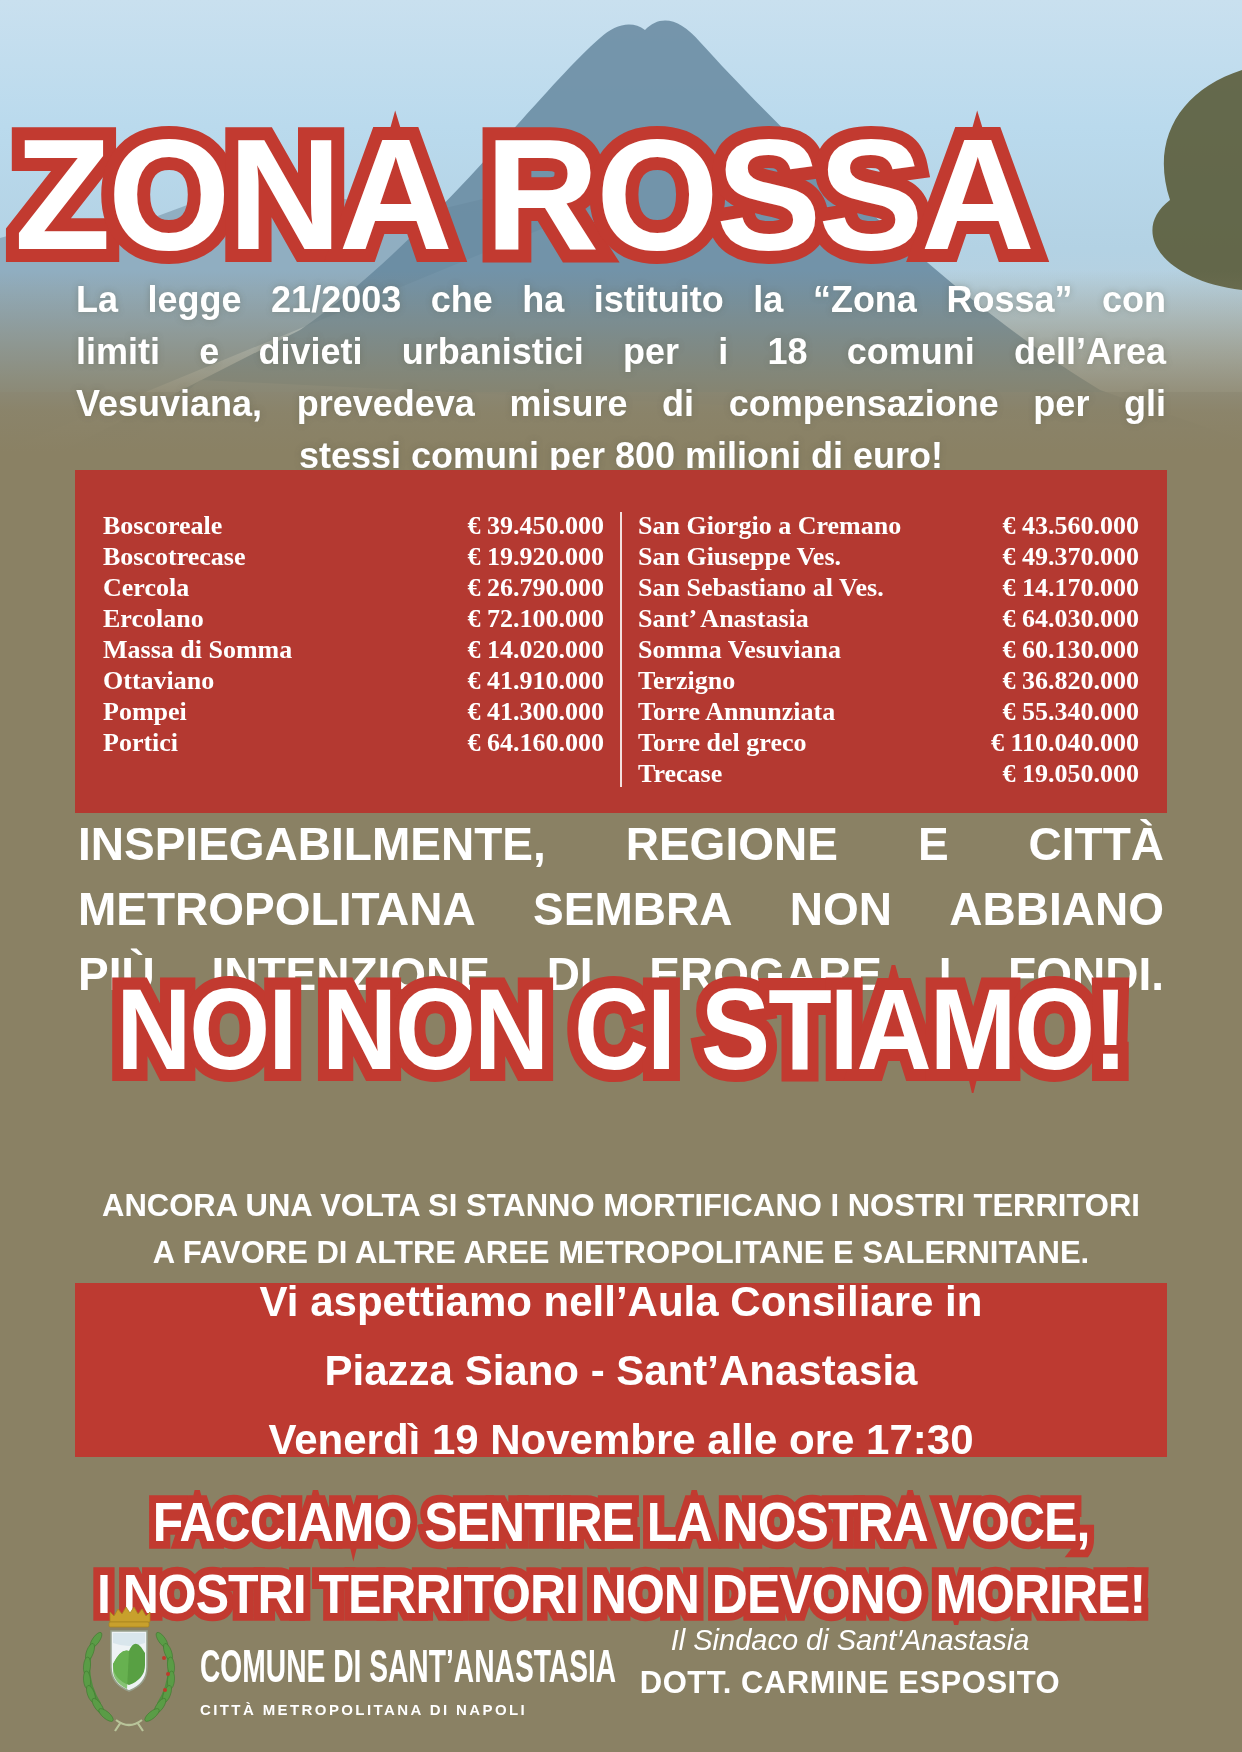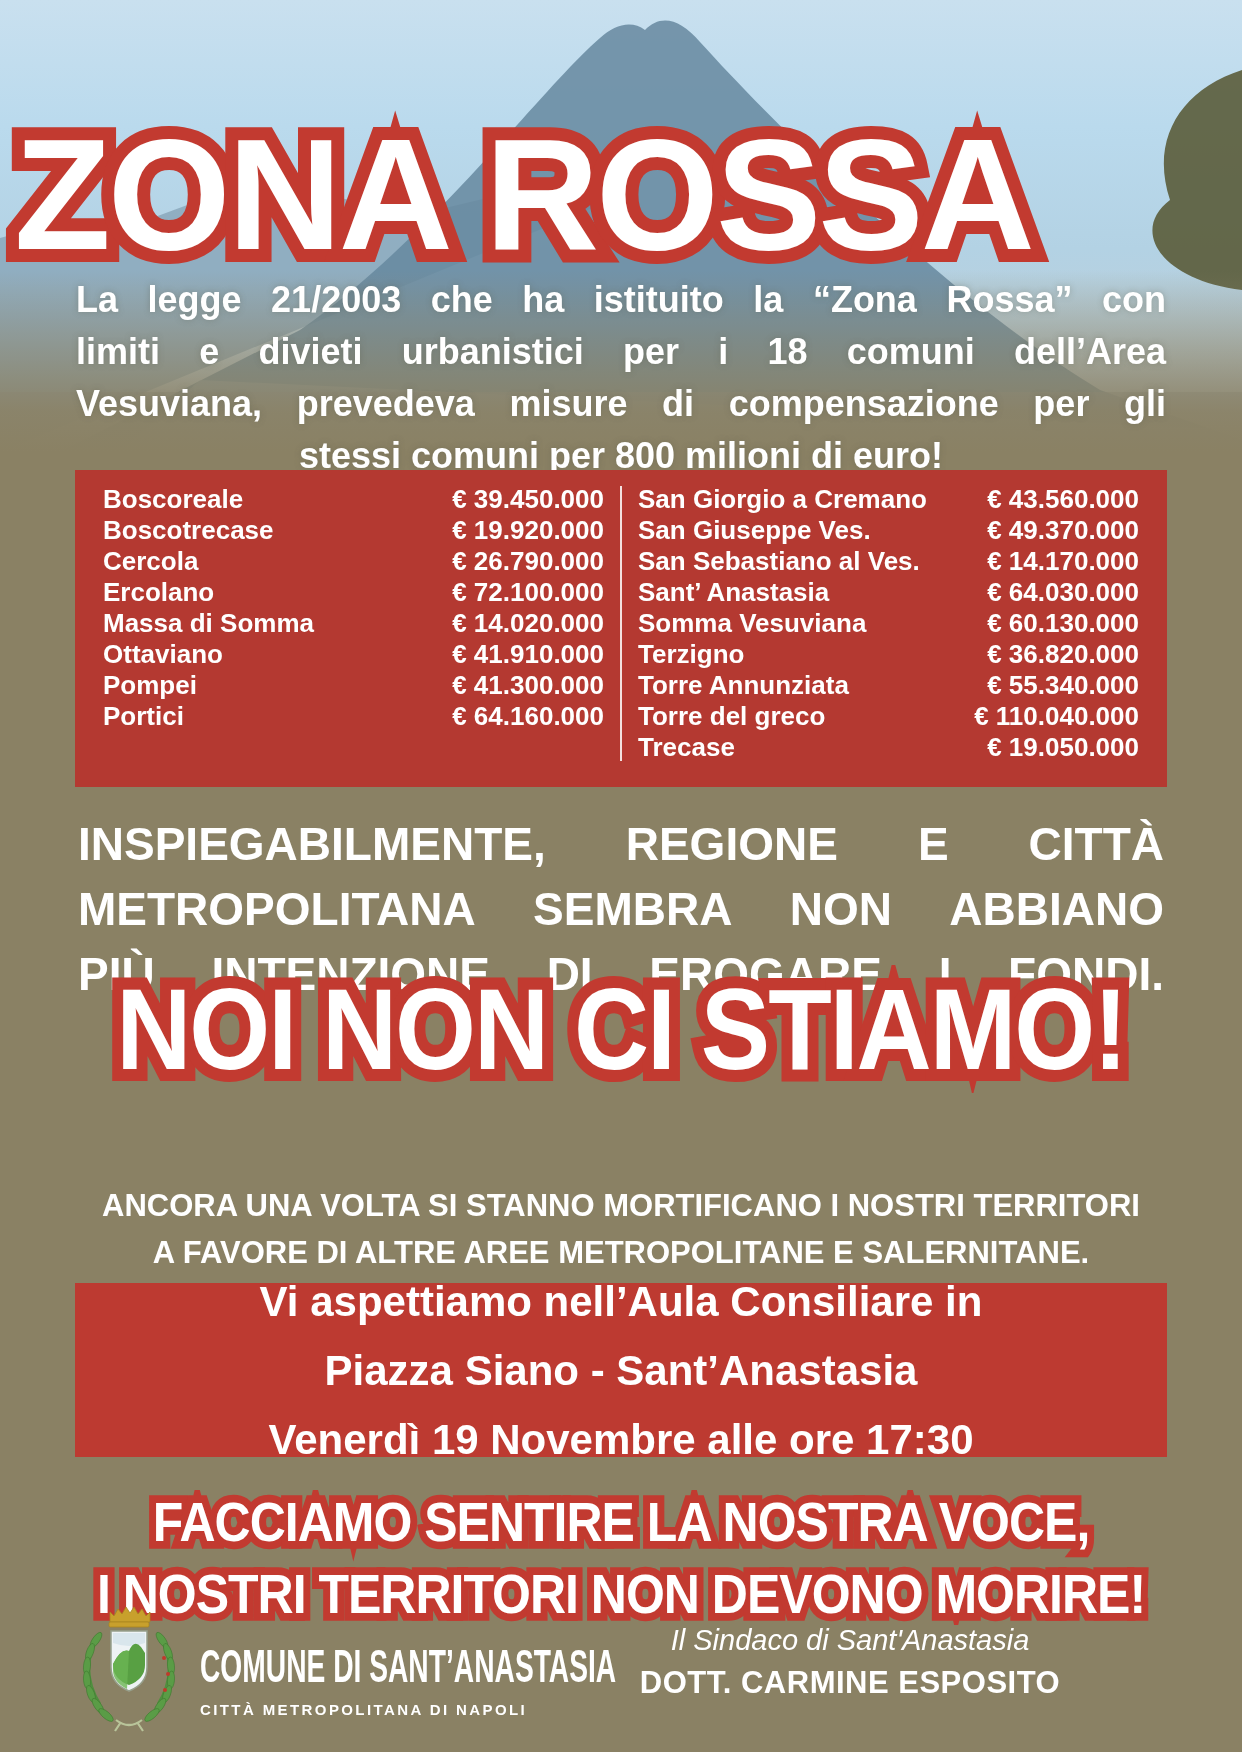--- a/index.html
+++ b/index.html
@@ -44,22 +44,22 @@
     position:absolute;top:274px;left:76px;width:1090px;z-index:2;
     color:#fff;font-size:36px;font-weight:700;line-height:52px;
     text-shadow:0 0 6px rgba(90,90,70,.35);
   }
   .intro .line{text-align:justify;text-align-last:justify;}
   .intro .line.center{text-align:center;text-align-last:center;}
   .grants{
     position:absolute;top:470px;left:75px;width:1092px;z-index:2;
     background:var(--red-box);
     display:flex;align-items:stretch;
-    padding:14px 28px 24px 28px;
-    color:#fff;font-size:26px;font-weight:700;
+    padding:40px 28px 24px 28px;
+    color:#fff;font-size:26px;font-weight:700;font-family:Liberation Serif, serif;
   }
   .grants .col{flex:1;display:flex;flex-direction:column;}
   .grants .row{display:flex;line-height:31px;}
   .grants .name{flex:1;}
   .grants .val{flex:0 0 212px;text-align:right;}
   .grants .divider{flex:0 0 2px;background:rgba(255,255,255,.85);margin:2px 16px;}
   .statement{
     position:absolute;top:812px;left:78px;width:1086px;z-index:2;
     color:#fff;font-size:46px;font-weight:700;line-height:65px;
   }

